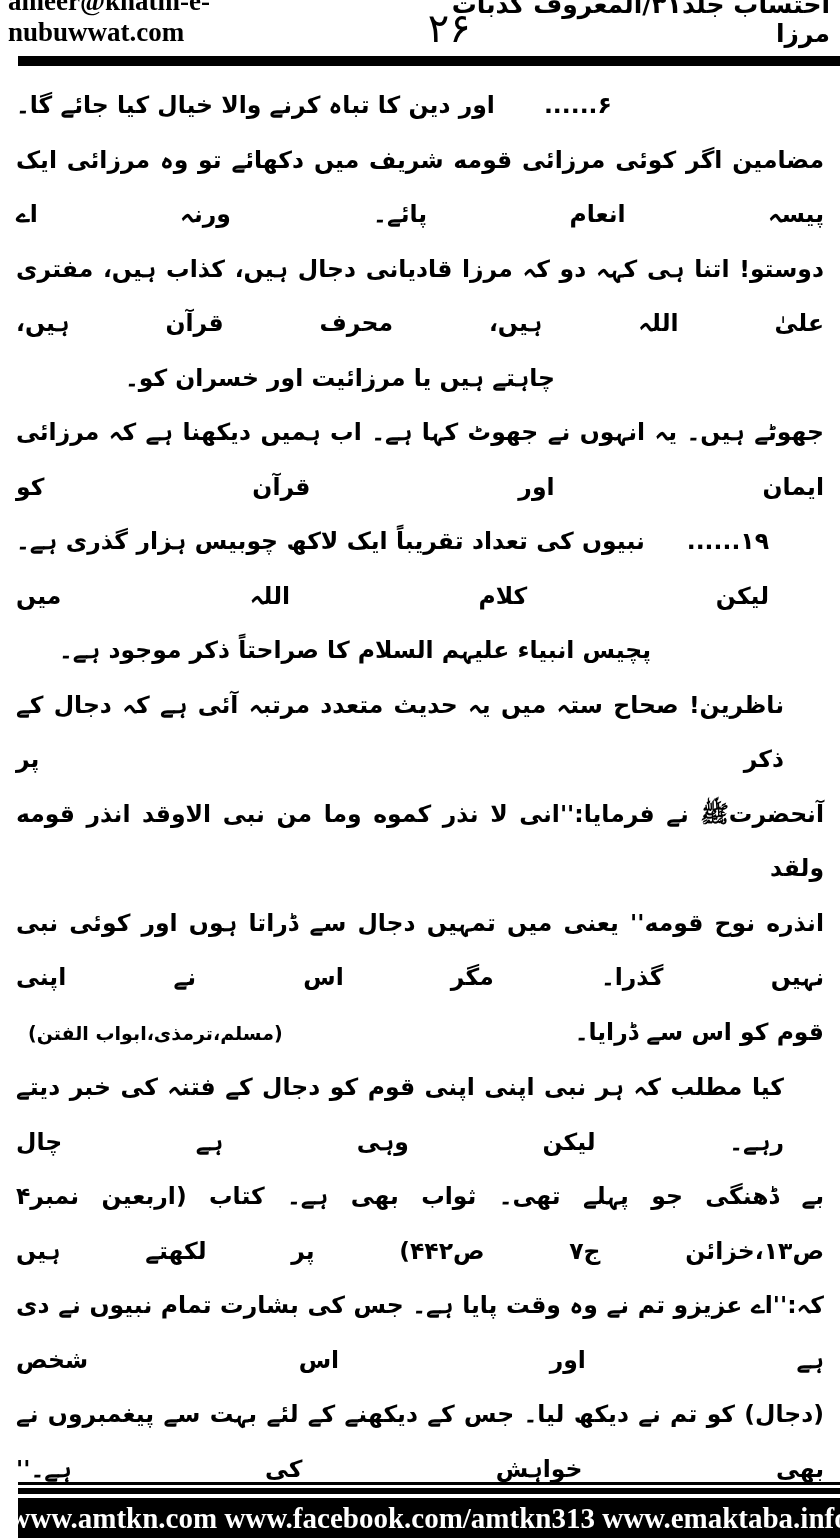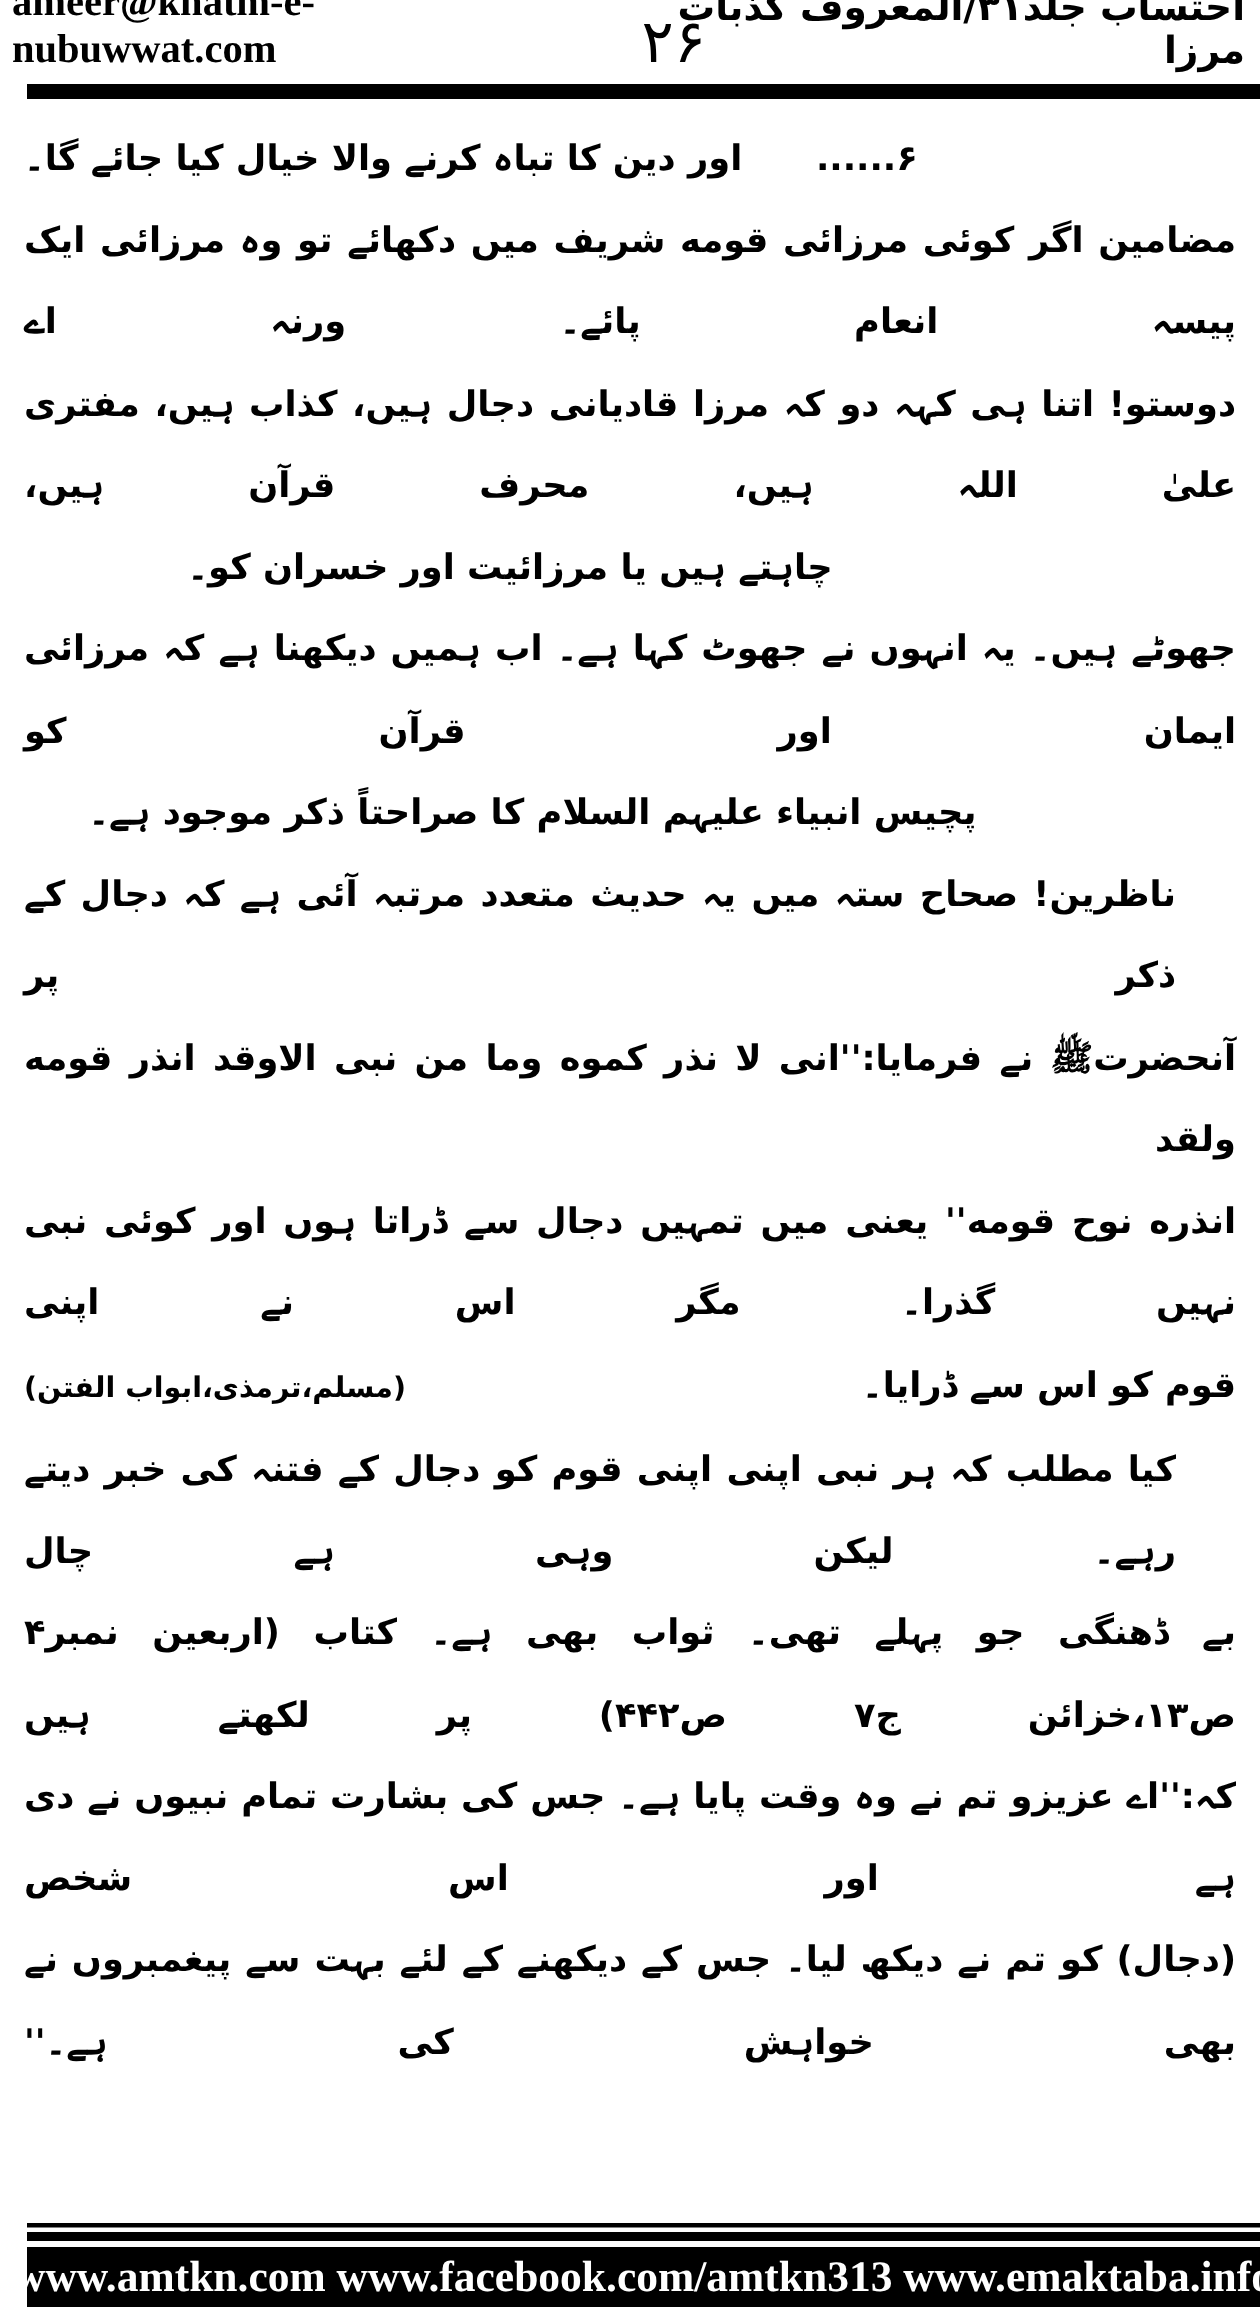--- a/index.html
+++ b/index.html
@@ -37,21 +37,21 @@
     direction:rtl;
     padding:12px 16px 0 16px;
     font-size:23.5px;font-weight:bold;
     line-height:54.5px;
   }
   .line{min-height:54.5px;}
   .line.justify{text-align:justify;text-align-last:justify;-moz-text-align-last:justify;}
   .line.right{text-align:left;}
   .line.center{text-align:center;}
   .line.split{display:flex;justify-content:space-between;align-items:baseline;}
-  .cite{font-size:19px;}
+  .cite{font-size:19px;margin-left:12px;}
   
   .footer{position:absolute;left:0;right:0;bottom:2px;}
   .footer-rule-thin{height:3px;background:#000;margin-left:18px;}
   .footer-rule-thick{height:6px;background:#000;margin:3px 0 4px 18px;}
   .footer-bar{
     height:40px;background:#000;margin-left:18px;
     display:flex;align-items:center;justify-content:center;
   }
   .footer-text{
     color:#fff;font-family:"Liberation Serif","DejaVu Serif",serif;
@@ -70,20 +70,21 @@
   </div>
 
   <div class="top-rule"></div>
 
   <div class="body-text">
       <div class="line right" style="padding-right: 45px;">۶......&nbsp;&nbsp;&nbsp;&nbsp;&nbsp;&nbsp;اور دین کا تباہ کرنے والا خیال کیا جائے گا۔</div>
       <div class="line justify">مضامین اگر کوئی مرزائی قومه شریف میں دکھائے تو وہ مرزائی ایک پیسہ انعام پائے۔ ورنہ اے</div>
       <div class="line justify">دوستو! اتنا ہی کہہ دو کہ مرزا قادیانی دجال ہیں، کذاب ہیں، مفتری علیٰ اللہ ہیں، محرف قرآن ہیں،</div>
       <div class="line center" style="padding-right: 160px;">چاہتے ہیں یا مرزائیت اور خسران کو۔</div>
       <div class="line justify">جھوٹے ہیں۔ یہ انہوں نے جھوٹ کہا ہے۔ اب ہمیں دیکھنا ہے کہ مرزائی ایمان اور قرآن کو</div>
+      <div class="line justify" style="padding-right: 55px;">۱۹......&nbsp;&nbsp;&nbsp;&nbsp;&nbsp;نبیوں کی تعداد تقریباً ایک لاکھ چوبیس ہزار گذری ہے۔ لیکن کلام اللہ میں</div>
       <div class="line center" style="padding-right: 130px;">پچیس انبیاء علیہم السلام کا صراحتاً ذکر موجود ہے۔</div>
       <div class="line justify" style="padding-right: 40px;">ناظرین! صحاح ستہ میں یہ حدیث متعدد مرتبہ آئی ہے کہ دجال کے ذکر پر</div>
       <div class="line justify">آنحضرتﷺ نے فرمایا:''انی لا نذر کموه وما من نبی الاوقد انذر قومه ولقد</div>
       <div class="line justify">انذره نوح قومه'' یعنی میں تمہیں دجال سے ڈراتا ہوں اور کوئی نبی نہیں گذرا۔ مگر اس نے اپنی</div>
       <div class="line split">
         <span>قوم کو اس سے ڈرایا۔</span>
         <span class="cite">(مسلم،ترمذی،ابواب الفتن)</span>
       </div>
       <div class="line justify" style="padding-right: 40px;">کیا مطلب کہ ہر نبی اپنی اپنی قوم کو دجال کے فتنہ کی خبر دیتے رہے۔ لیکن وہی ہے چال</div>
       <div class="line justify">بے ڈھنگی جو پہلے تھی۔ ثواب بھی ہے۔ کتاب (اربعین نمبر۴ ص۱۳،خزائن ج۷ ص۴۴۲) پر لکھتے ہیں</div>

